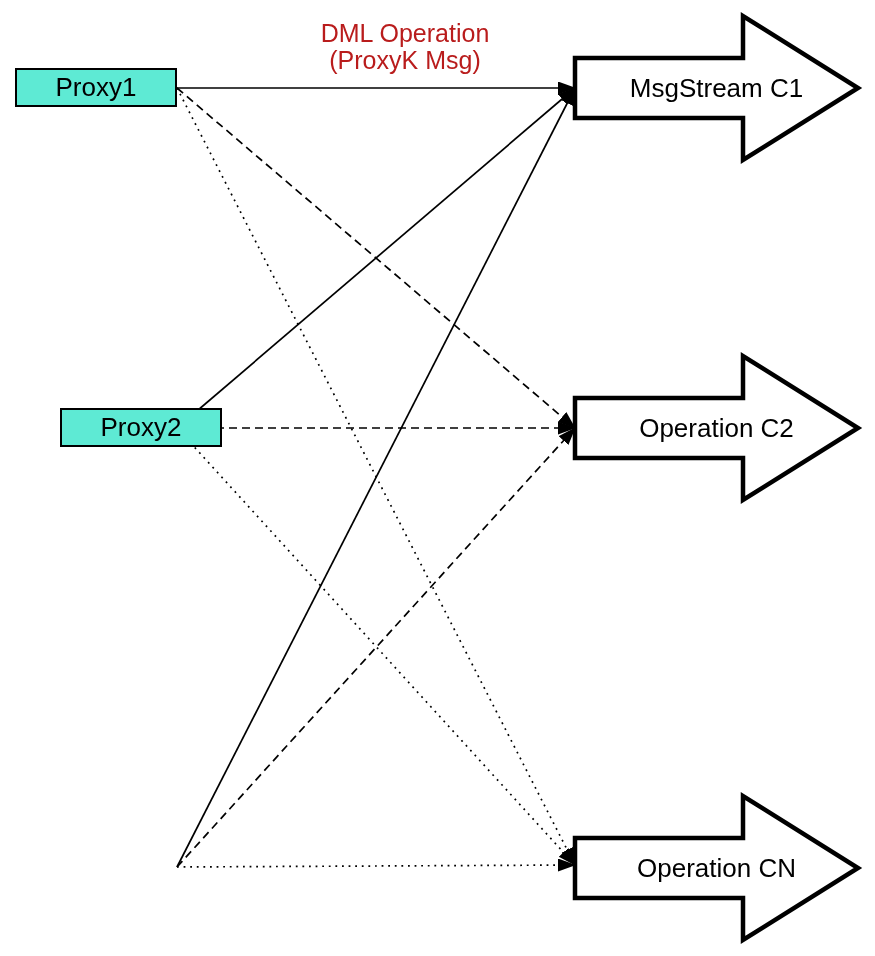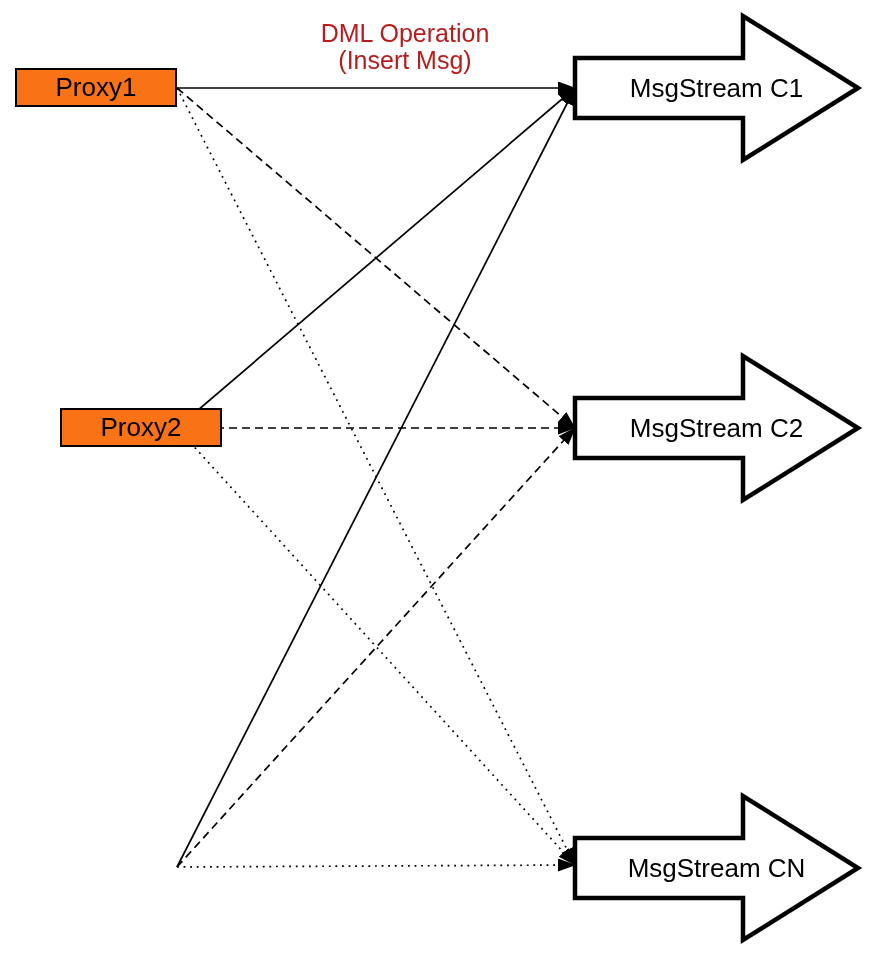--- a/index.html
+++ b/index.html
@@ -28,21 +28,21 @@
     line-height: 27px;
     color: #b91c1c;
   }
   .proxy-box {
     position: absolute;
     left: 15px;
     width: 162px;
     height: 39px;
     box-sizing: border-box;
     border: 2px solid #000000;
-    background: #f97316;
+    background: #5eead4;
     display: flex;
     align-items: center;
     justify-content: center;
     font-size: 26px;
   }
   .proxy-box.p1 { top: 68px; }
   .proxy-box.p2 { top: 408px; margin-left: 45px; }
   .proxy-box.pk { top: 848px; }
   .stream-label {
     position: absolute;
@@ -84,33 +84,33 @@
         <line x1="177" y1="428" x2="575" y2="428" stroke="#000000" stroke-width="1.7" stroke-dasharray="8,5" marker-end="url(#arrowhead)"></line>
         <line x1="177" y1="867" x2="575" y2="428" stroke="#000000" stroke-width="1.7" stroke-dasharray="8,5" marker-end="url(#arrowhead)"></line>
         <line x1="177" y1="88" x2="575" y2="865" stroke="#000000" stroke-width="1.7" stroke-dasharray="1.8,4.8" marker-end="url(#arrowhead)"></line>
         <line x1="177" y1="428" x2="575" y2="865" stroke="#000000" stroke-width="1.7" stroke-dasharray="1.8,4.8" marker-end="url(#arrowhead)"></line>
         <line x1="177" y1="867" x2="575" y2="865" stroke="#000000" stroke-width="1.7" stroke-dasharray="1.8,4.8" marker-end="url(#arrowhead)"></line>
       </g>
   </svg>
 
   <div class="title">
     <div>DML Operation</div>
-    <div>(Insert Msg)</div>
+    <div>(ProxyK Msg)</div>
   </div>
 
   <div class="proxy-box p1">
     <span>Proxy1</span>
   </div>
   <div class="proxy-box p2">
     <span>Proxy2</span>
   </div>
 
   <div class="stream-label s1">
     <span>MsgStream C1</span>
   </div>
   <div class="stream-label s2">
-    <span>MsgStream C2</span>
+    <span>Operation C2</span>
   </div>
   <div class="stream-label sn">
-    <span>MsgStream CN</span>
+    <span>Operation CN</span>
   </div>
 
 </div>
 
 </body></html>

